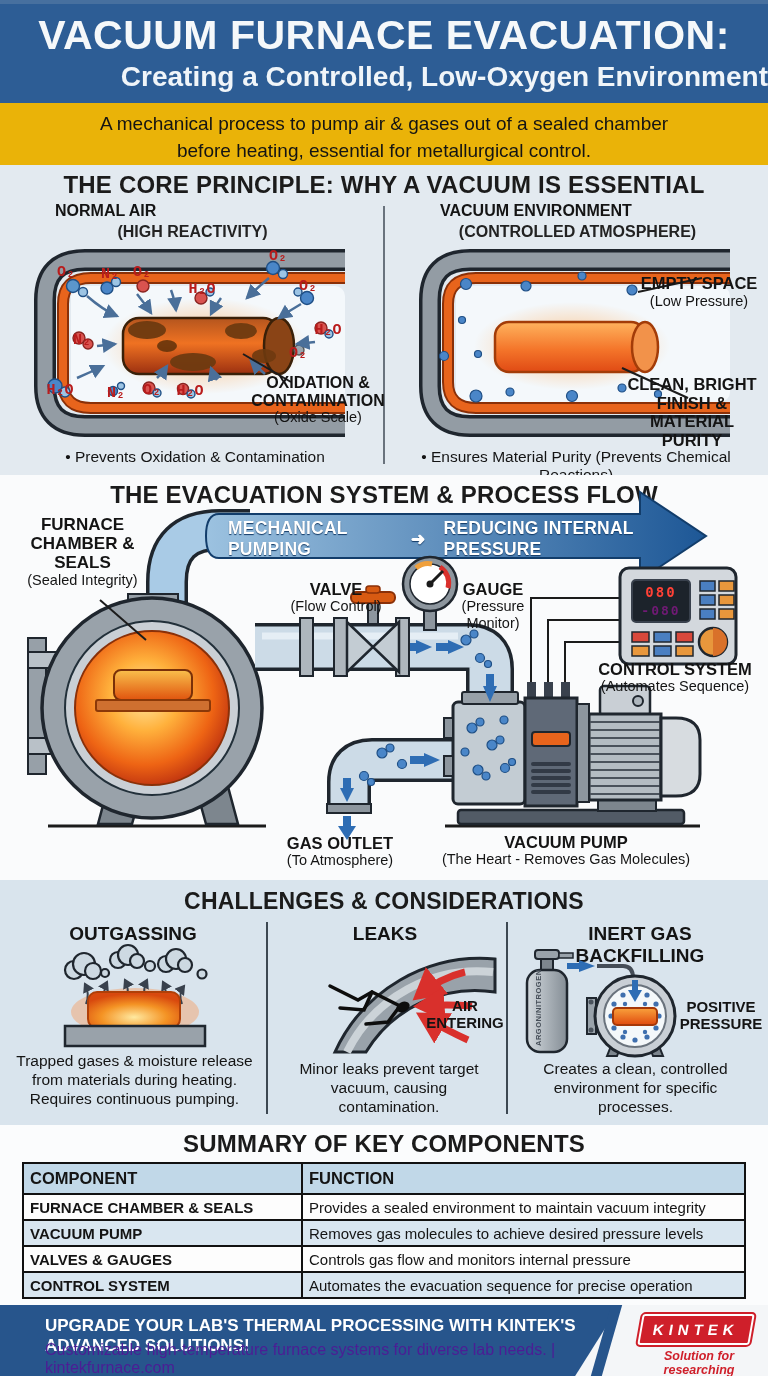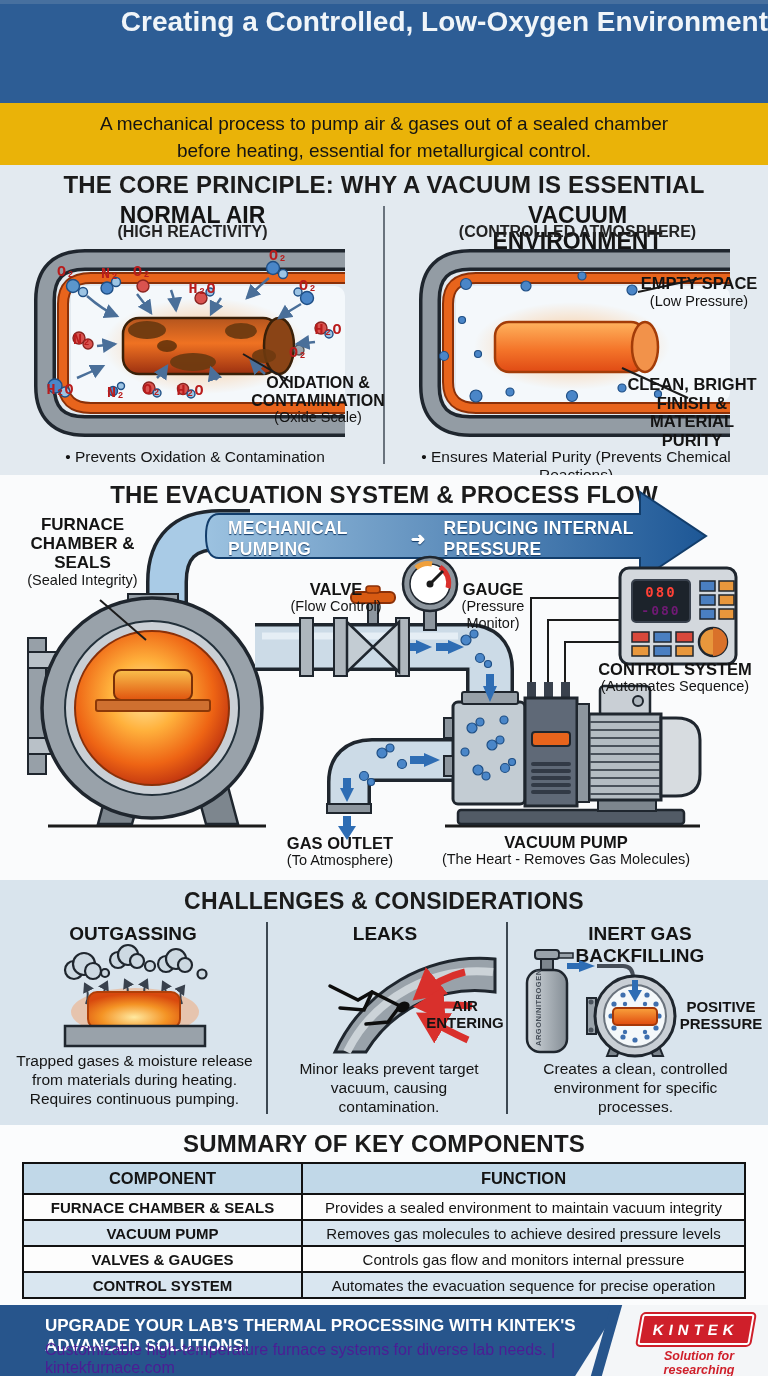--- a/index.html
+++ b/index.html
@@ -14,21 +14,21 @@
   .hdr{left:0;top:0;width:768px;height:103px;background:#2d5d95;border-top:4px solid #47709f;}
   .hdr h1{margin:8px 0 0;color:#f5f8fa;font-size:41px;text-align:center;letter-spacing:.5px;}
   .hdr h2{margin:2px 0 0;color:#f0f5f9;font-size:28px;text-align:right;}
   
   .intro{left:0;top:103px;width:768px;height:62px;background:#eab308;}
   .intro div{font-size:19px;font-weight:500;text-align:center;line-height:1.3;margin-top:2px;}
   .intro div:first-child{margin-top:9px;}
   
   .core{left:0;top:165px;width:768px;height:310px;background:#e3eaf0;}
   .sec-title{position:absolute;width:768px;text-align:center;font-weight:bold;font-size:24px;color:#1b1b1b;letter-spacing:.2px;}
-  .panel-title{font-size:23px;font-weight:bold;text-align:center;}
+  .panel-title{font-size:16px;font-weight:bold;}
   .panel-sub{font-size:16px;font-weight:bold;text-align:center;color:#222;}
   .vdiv{position:absolute;background:#6a737d;width:2px;}
   .bullet{position:absolute;font-size:15.5px;font-weight:500;text-align:center;}
   .callout{position:absolute;text-align:center;font-weight:bold;}
   .callout .c1{font-size:16px;line-height:1.1;}
   .callout .c2{font-size:14.5px;font-weight:bold;}
   
   .system{left:0;top:475px;width:768px;height:405px;background:#fafbfc;}
   .bannertext{position:absolute;left:228px;top:526px;width:448px;height:26px;display:flex;align-items:center;justify-content:center;gap:18px;color:#fff;font-weight:bold;font-size:17.5px;letter-spacing:.2px;text-shadow:0 1px 1px #123a66;}
   .dlbl{position:absolute;text-align:center;line-height:1.12;}
@@ -37,41 +37,42 @@
   .digits{position:absolute;font-family:"DejaVu Sans Mono",monospace;font-weight:bold;letter-spacing:2px;text-align:center;}
   
   .chal{left:0;top:880px;width:768px;height:245px;background:#d9e4ed;}
   .chal-col-title{position:absolute;font-size:19px;font-weight:bold;text-align:center;}
   .chal-text{position:absolute;font-size:15.5px;font-weight:500;text-align:center;line-height:1.22;}
   .icon-lbl{position:absolute;font-size:15px;font-weight:bold;text-align:center;line-height:1.15;}
   .cyl-lbl{position:absolute;font-size:7.5px;font-weight:bold;color:#454d57;writing-mode:vertical-rl;transform:rotate(180deg);letter-spacing:.5px;}
   
   .summ{left:0;top:1125px;width:768px;height:180px;background:#fbfcfd;}
   table.key{position:absolute;left:22px;top:1162px;width:724px;border-collapse:collapse;}
-  table.key th,table.key td{border:2px solid #111;padding:0 6px;text-align:center;margin-top:40px;}
+  table.key th,table.key td{border:2px solid #111;padding:0 6px;text-align:left;margin-top:40px;}
   table.key th{background:#c1d8e8;font-size:16.5px;height:29px;}
   table.key td{font-size:15px;height:24px;}
   table.key td.comp{font-weight:bold;width:265px;}
   table.key tr.alt td{background:#d9e6f0;}
   table.key tr.norm td{background:#fdfdfd;}
   
   .foot{left:0;top:1305px;width:768px;height:71px;background:#27558c;}
   .foot-wedge{position:absolute;left:565px;top:1305px;width:203px;height:71px;background:#f4f6f8;
               clip-path:polygon(27% 0,100% 0,100% 100%,5% 100%);}
   .foot-stripe{position:absolute;left:601px;top:1305px;width:11px;height:71px;background:#27558c;transform:skewX(-16deg);}
   .foot-l1{position:absolute;left:45px;top:1316px;width:560px;color:#fff;font-weight:bold;font-size:17px;}
   .foot-l2{position:absolute;left:45px;top:1341px;width:560px;color:#4c1d95;font-size:16px;}
   .brand{position:absolute;left:640px;top:1314px;width:108px;height:27px;background:#cf1f2a;border:2px solid #fff;outline:2px solid #cf1f2a;border-radius:3px;transform:skewX(-10deg);display:flex;align-items:center;justify-content:center;color:#fff;font-weight:bold;font-size:15px;letter-spacing:5px;}
   .tagline{position:absolute;left:634px;top:1349px;width:130px;color:#cf1f2a;font-weight:bold;font-style:italic;font-size:12.5px;text-align:center;}
   svg{position:absolute;overflow:visible;}
 </style>
 </head>
 <body>
 
 <div class="abs hdr">
+  <h1>VACUUM FURNACE EVACUATION:</h1>
   <h2>Creating a Controlled, Low-Oxygen Environment</h2>
 </div>
 
 <div class="abs intro">
   <div>A mechanical process to pump air &amp; gases out of a sealed chamber</div>
   <div>before heating, essential for metallurgical control.</div>
 </div>
 
 <div class="abs core"></div>
 <div class="sec-title" style="top:171px;">THE CORE PRINCIPLE: WHY A VACUUM IS ESSENTIAL</div>

